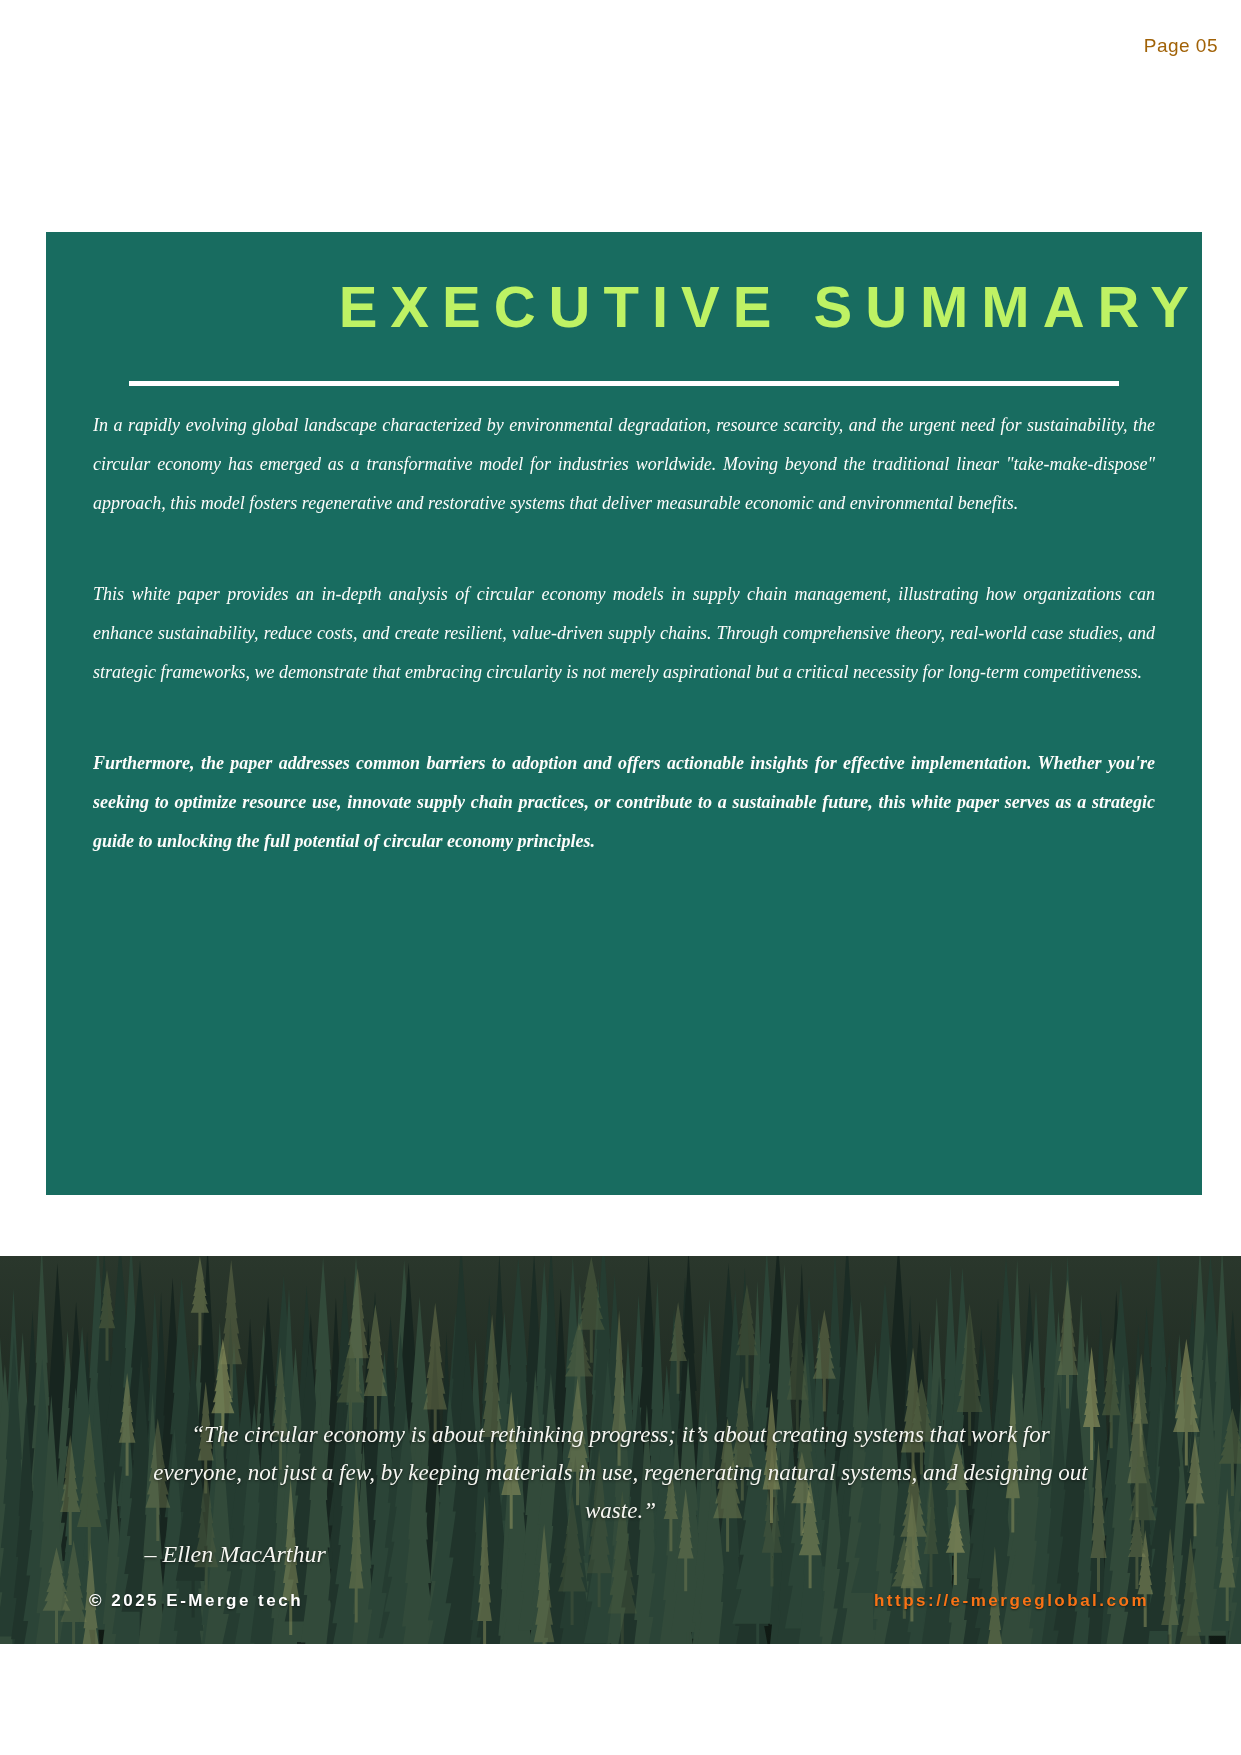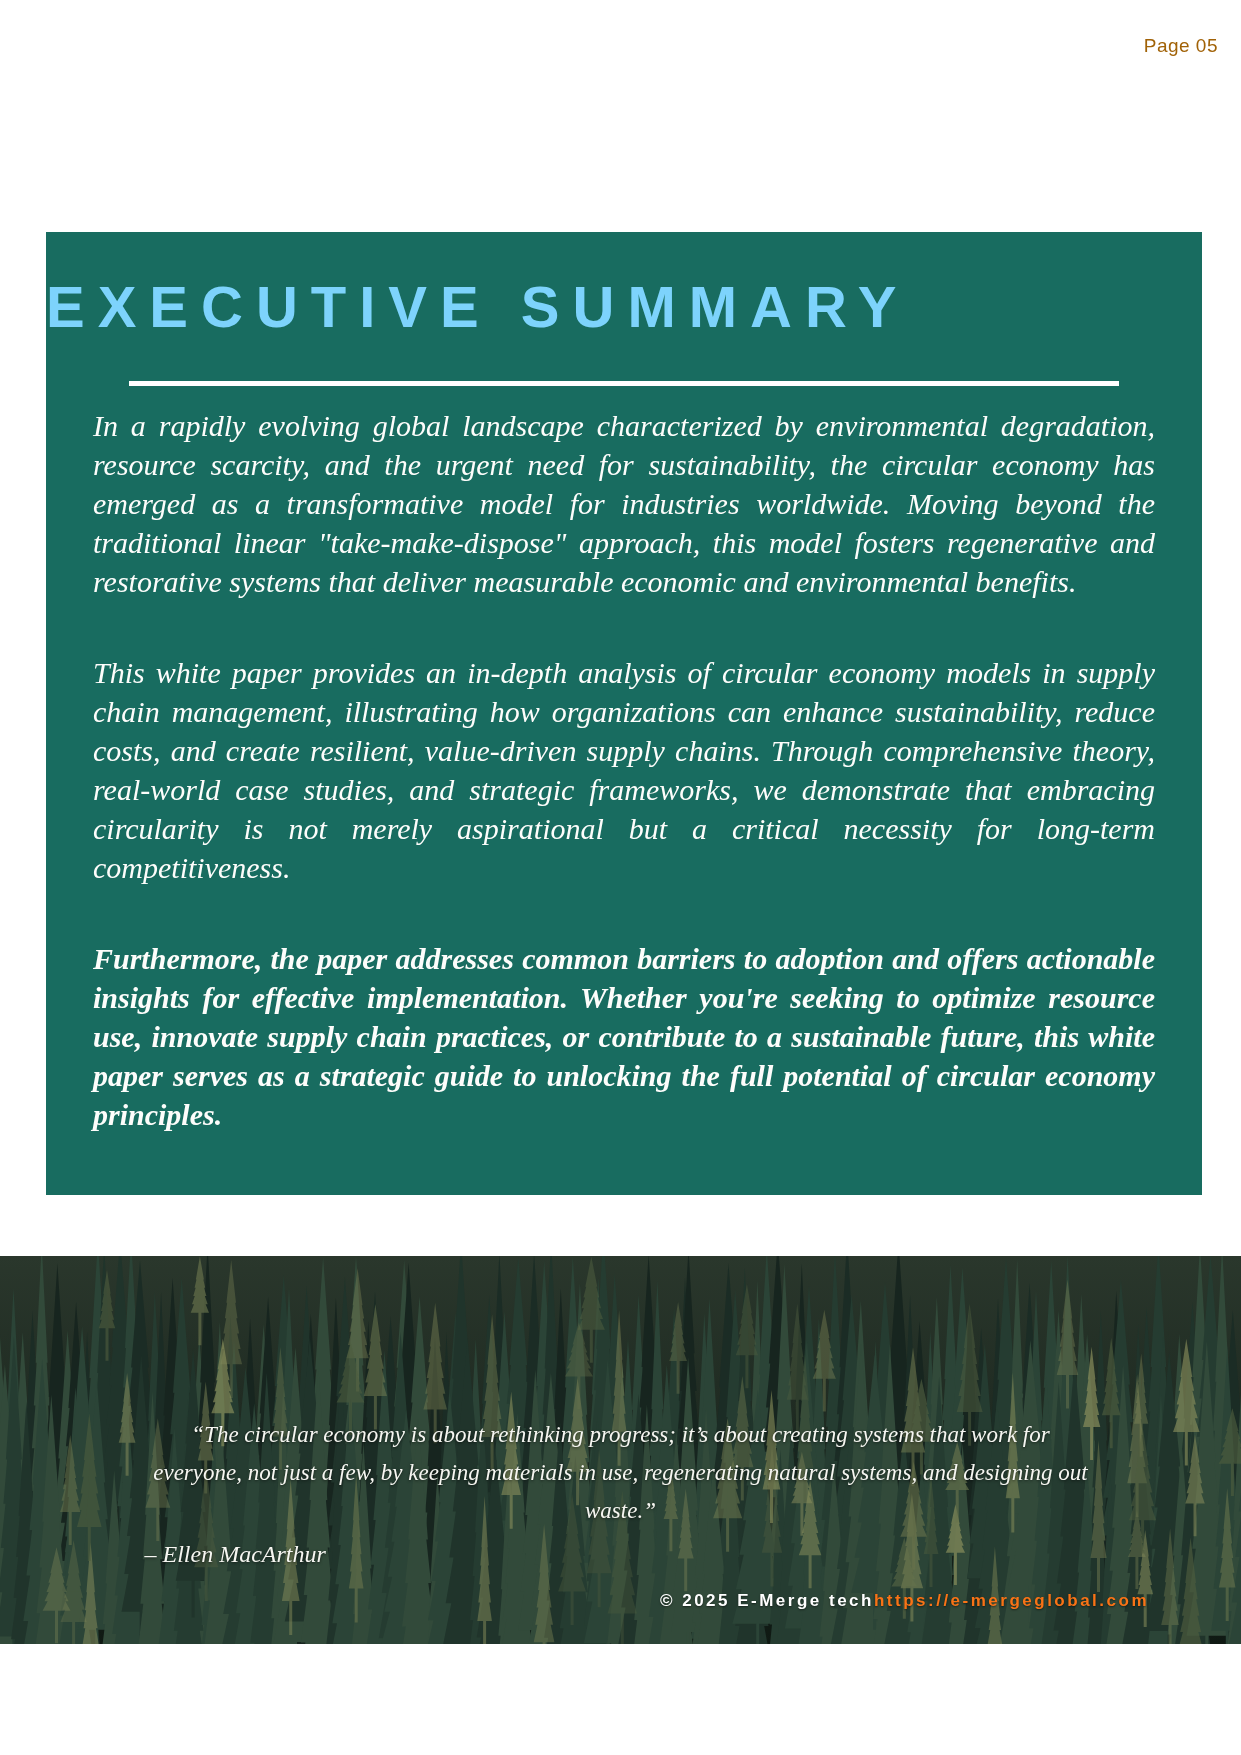--- a/index.html
+++ b/index.html
@@ -9,52 +9,52 @@
   }
   .page-number{
     position:absolute;top:35px;right:23px;
     font-size:19px;color:#a16207;letter-spacing:.5px;
   }
   .summary-card{
     position:absolute;left:46px;top:232px;width:1156px;height:963px;
     background:#186C60;color:#ffffff;box-sizing:border-box;
   }
   .card-title{
-    margin-top:40px;text-align:left;
+    margin-top:40px;text-align:right;
     font-size:58px;line-height:70px;font-weight:700;letter-spacing:13px;
-    color:#7dd3fc;white-space:nowrap;
+    color:#bef264;white-space:nowrap;
   }
   .card-underline{
     width:990px;height:5px;background:#ffffff;margin:36px auto 0 auto;
   }
   .card-body{margin:20px 47px 0 47px;}
   .card-body p{
     font-family:"Liberation Serif",serif;font-style:italic;
-    font-size:30px;line-height:39px;text-align:justify;
+    font-size:18px;line-height:39px;text-align:justify;
     margin:0 0 52px 0;color:#fdfdfb;
   }
   .card-body p:last-child{margin-bottom:0;font-weight:bold;}
   .forest-section{
     position:absolute;left:0;top:1256px;width:1241px;height:388px;
     overflow:hidden;background:#16211b;
   }
   .forest-section svg{position:absolute;left:0;top:0;width:100%;height:100%;display:block;}
   .quote-block{
     position:absolute;left:50%;transform:translateX(-50%);top:160px;width:952px;
     text-align:center;color:#f6f6f1;
     font-family:"Liberation Serif",serif;font-style:italic;
     font-size:23px;line-height:38px;
     text-shadow:0 1px 3px rgba(0,0,0,.55);
   }
   .quote-attribution{
     margin-top:5px;text-align:left;font-size:24px;
   }
   .forest-footer{
     position:absolute;left:89px;right:92px;bottom:33px;
-    display:flex;justify-content:flex-end;align-items:baseline;
+    display:flex;justify-content:space-between;align-items:baseline;
     color:#ffffff;font-weight:700;font-size:17px;letter-spacing:2.5px;
     text-shadow:0 1px 2px rgba(0,0,0,.5);
   }
   .forest-footer a{color:#f97316;text-decoration:none;}
 </style>
 </head>
 <body>
 
 <div class="page-number">Page 05</div>
 

